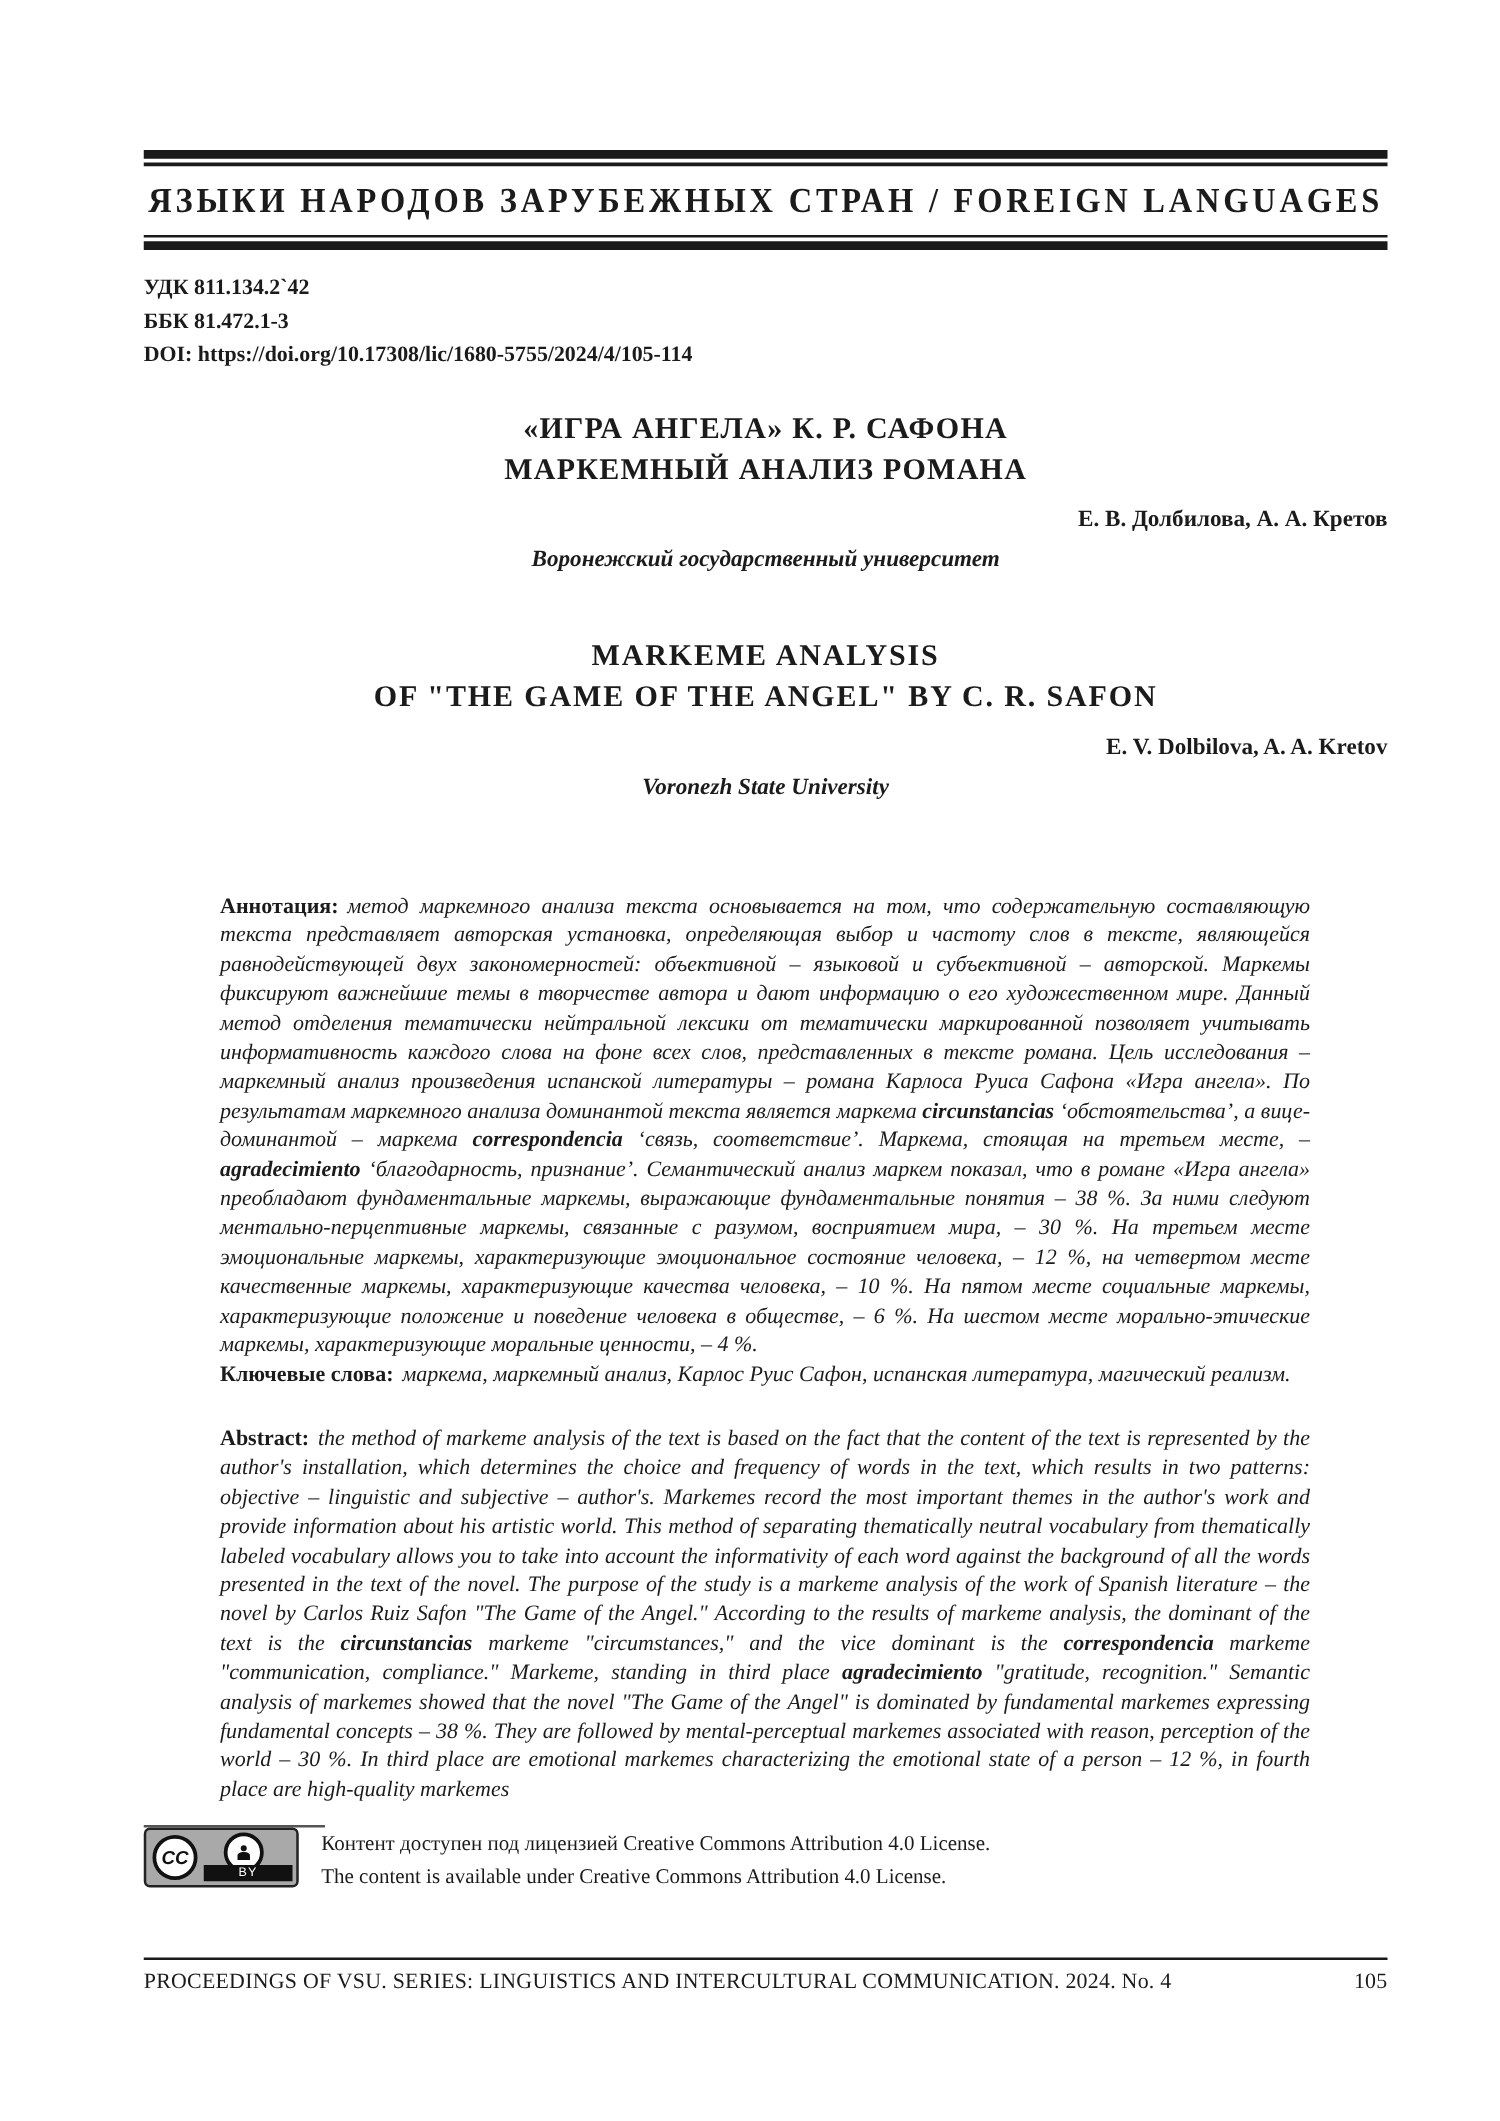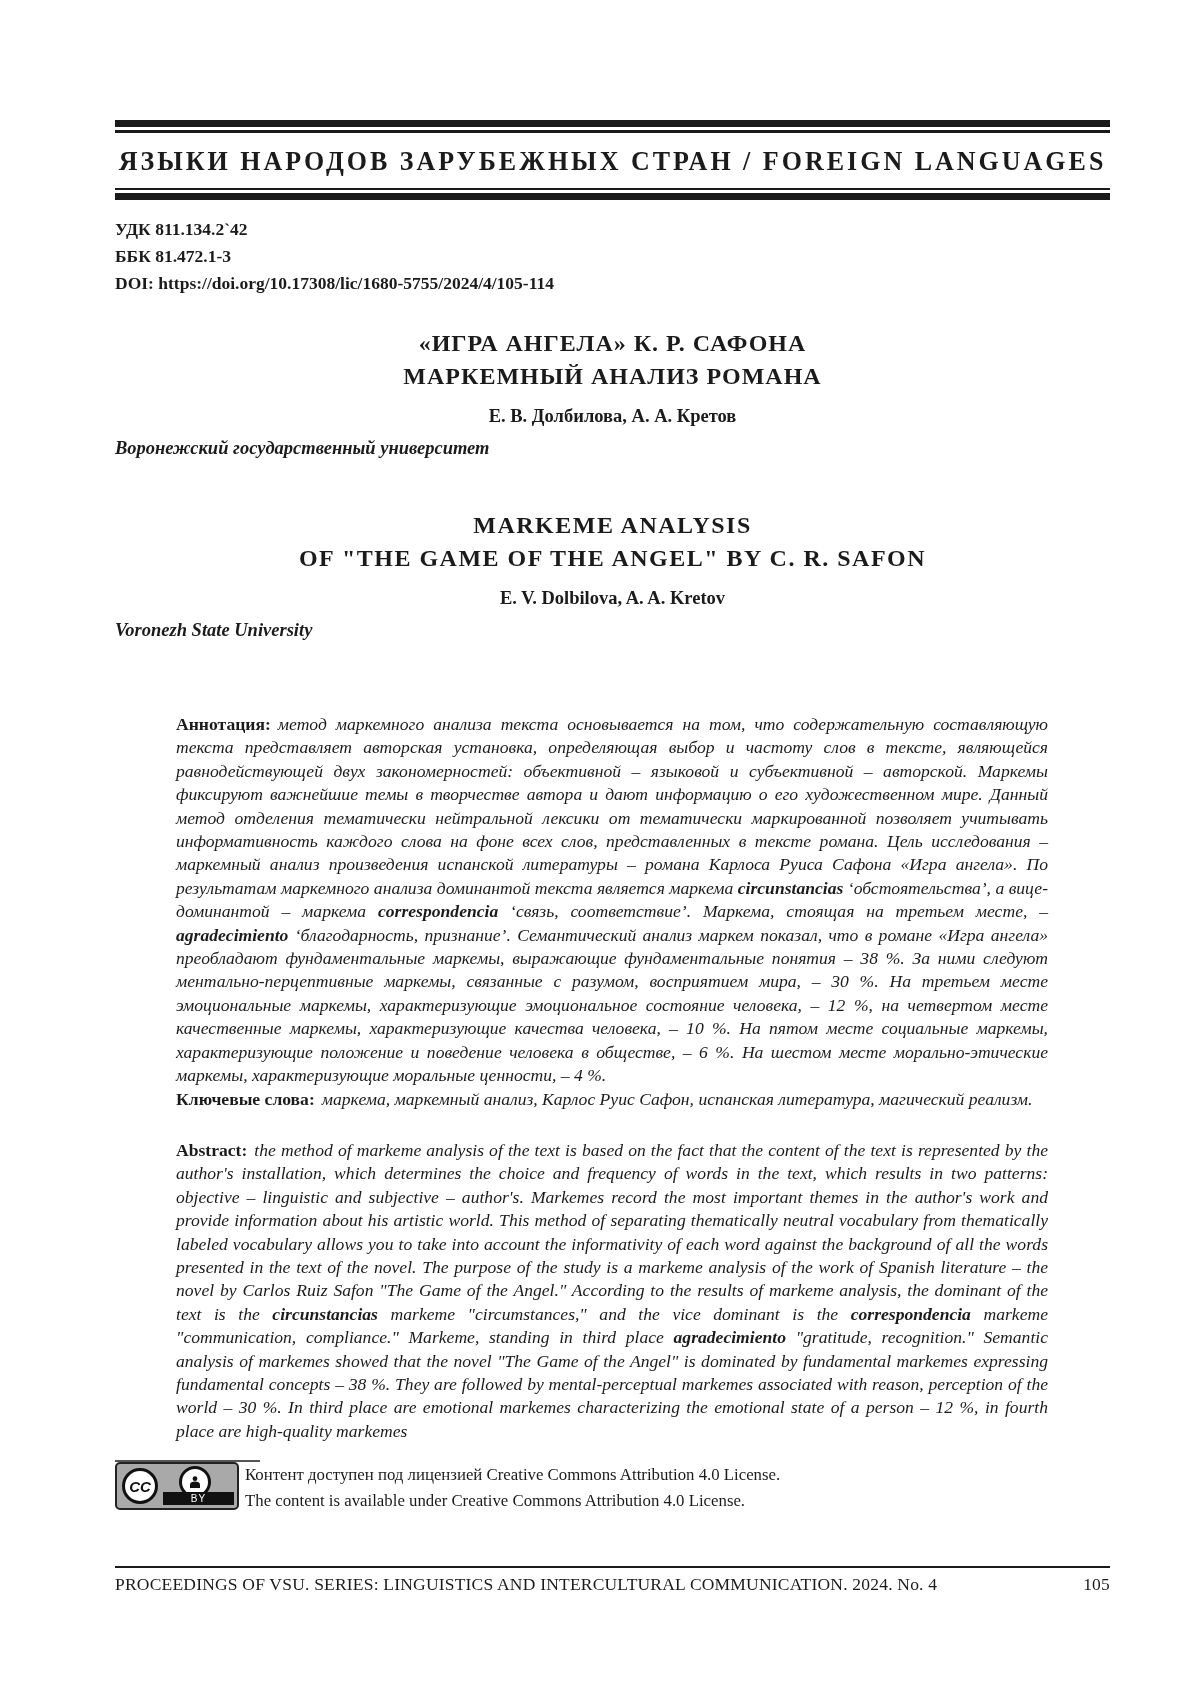--- a/index.html
+++ b/index.html
@@ -18,22 +18,22 @@
   .banner-title{
     text-align:center;font-weight:bold;font-size:26px;letter-spacing:3px;
     padding:13px 0 12px 0;white-space:nowrap;
     transform:scaleY(1.08);
   }
   .banner .rn-bot{margin-bottom:3px;}
   
   .meta{margin-top:16px;font-weight:bold;font-size:17.5px;line-height:27px;}
   
   .title-ru{margin-top:30px;text-align:center;font-weight:bold;font-size:24px;line-height:33px;letter-spacing:1px;}
-  .authors{margin-top:13px;text-align:center;font-weight:bold;font-size:18.5px;}
-  .affiliation{margin-top:11px;text-align:left;font-weight:bold;font-style:italic;font-size:18.5px;}
+  .authors{margin-top:13px;text-align:right;font-weight:bold;font-size:18.5px;}
+  .affiliation{margin-top:11px;text-align:center;font-weight:bold;font-style:italic;font-size:18.5px;}
   .title-en{margin-top:50px;text-align:center;font-weight:bold;font-size:24px;line-height:33px;letter-spacing:1.5px;}
   
   .bodycol{margin-left:61px;width:872px;}
   .body-par{
     margin:0;font-size:17.6px;line-height:23.4px;text-align:justify;
   }
   .annotation-block{margin-top:72px;}
   .abstract-block{margin-top:28px;}
   .b{font-weight:bold;}
   .i{font-style:italic;}
@@ -54,21 +54,21 @@
   }
   .by-circle{
     position:absolute;left:62px;top:2px;width:26px;height:26px;border-radius:50%;
     background:#fff;border:3px solid #111;display:flex;align-items:center;justify-content:center;
   }
   .by-strip{
     position:absolute;left:46px;right:3px;bottom:3px;height:13px;background:#111;
     color:#fff;font-size:10px;font-weight:normal;text-align:center;line-height:13px;
     font-family:"Liberation Sans",sans-serif;letter-spacing:1px;
   }
-  .license-text{margin-left:6px;font-size:16.8px;line-height:26px;}
+  .license-text{margin-left:18px;font-size:16.8px;line-height:26px;}
   
   .pagefoot{position:absolute;left:115px;top:1566px;width:995px;}
   .pf-rule{height:2px;background:#1a1a1a;}
   .pf-line{
     display:flex;justify-content:space-between;align-items:baseline;
     margin-top:6px;font-size:17.5px;letter-spacing:0.2px;white-space:nowrap;gap:40px;
   }
 </style>
 </head>
 <body>

